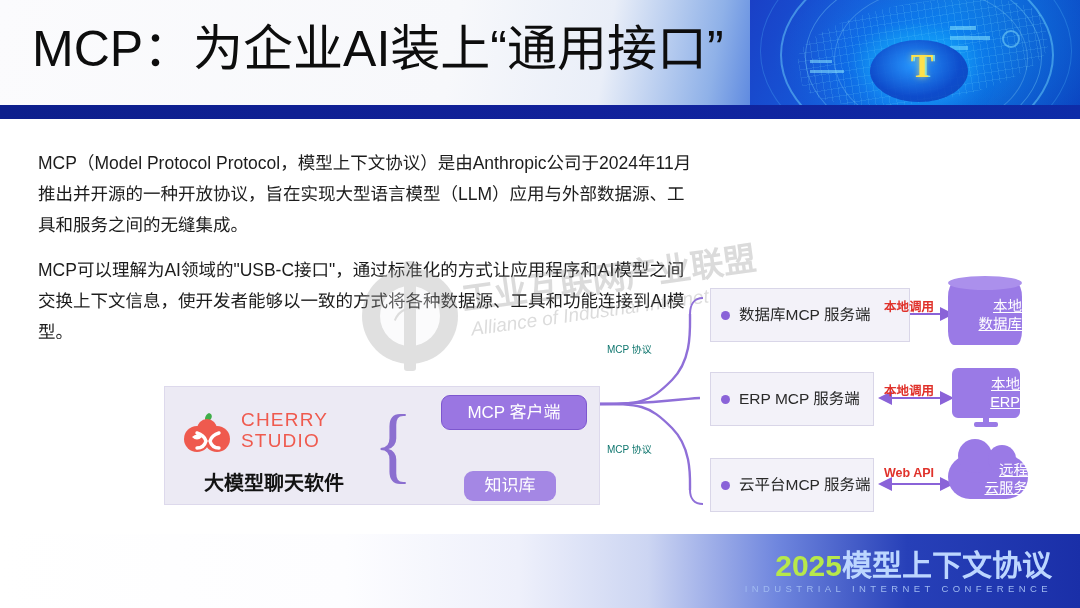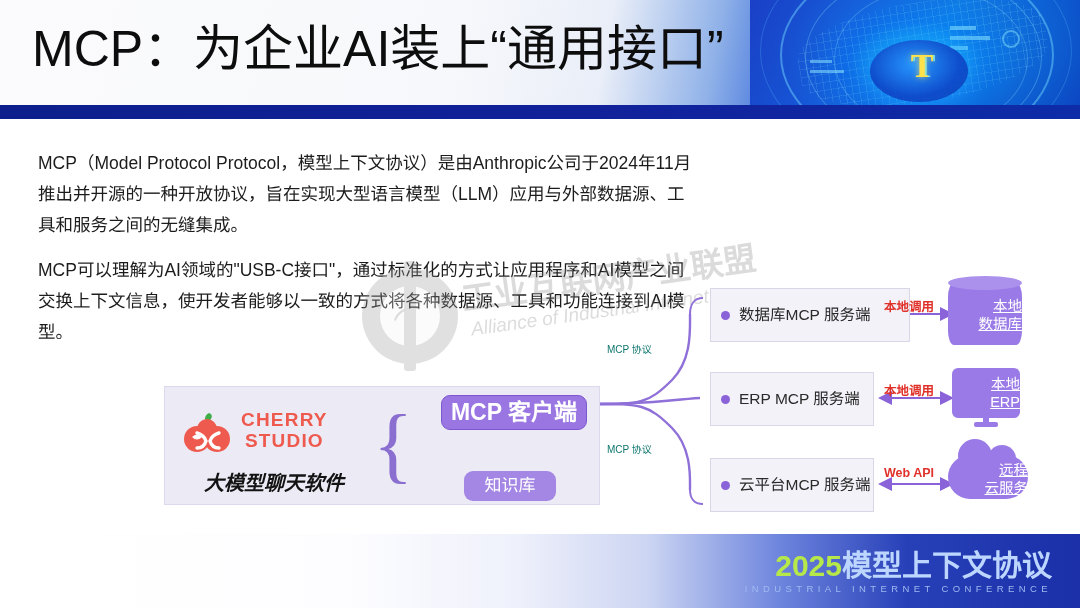--- a/index.html
+++ b/index.html
@@ -104,38 +104,38 @@
   .diagram{position:absolute;left:0;top:0;width:1080px;height:608px;pointer-events:none;}
   .diagram > *{pointer-events:auto;}
 
   .client-panel{
     position:absolute;left:164px;top:386px;width:434px;height:117px;
     background:#eceaf4;border:1px solid #ddd9ec;
   }
   .logo-wrap{position:absolute;left:18px;top:16px;width:170px;height:60px;}
   .cherry-mark{position:absolute;left:0;top:8px;width:52px;height:46px;}
   .cherry-txt{
-    position:absolute;left:58px;top:6px;color:#ef5a4e;font-weight:bold;
-    font-size:19px;line-height:21px;letter-spacing:1.2px;text-align:center;
+    position:absolute;left:58px;top:6px;color:#ef5a4e;font-weight:normal;
+    font-size:19px;line-height:21px;letter-spacing:1.2px;
   }
   .chat-label{
     position:absolute;left:14px;top:80px;width:190px;text-align:center;
-    font-size:20px;font-weight:bold;color:#131313;font-style:italic;
+    font-size:20px;font-weight:bold;color:#131313;
   }
   .brace{
     position:absolute;left:208px;top:18px;width:34px;height:84px;
     color:#8b6fd0;font-size:84px;line-height:80px;font-family:"Liberation Serif",serif;
   }
   .pbox{
     position:absolute;color:#ffffff;text-align:center;
     border-radius:9px;background:#9b7ae0;
   }
   .pbox-main{
-    left:276px;top:8px;width:144px;height:33px;line-height:33px;font-size:23px;
-    background:#9a76e2;border:1.6px solid #7d57cf;font-weight:bold;
+    left:276px;top:8px;width:144px;height:33px;line-height:33px;font-size:17px;
+    background:#9a76e2;border:1.6px solid #7d57cf;
   }
   .pbox-sub1{left:276px;top:48px;width:92px;height:30px;line-height:30px;font-size:17px;background:#a487e4;}
   .pbox-sub2{left:276px;top:84px;width:92px;height:30px;line-height:30px;font-size:17px;background:#a487e4;margin-left:23px;}
 
   .server{
     position:absolute;width:162px;height:52px;
     background:#f3f2f9;border:1px solid #d9d6e8;
   }
   .server .dot{
     position:absolute;left:10px;top:22px;width:9px;height:9px;border-radius:50%;background:#8a63d8;

